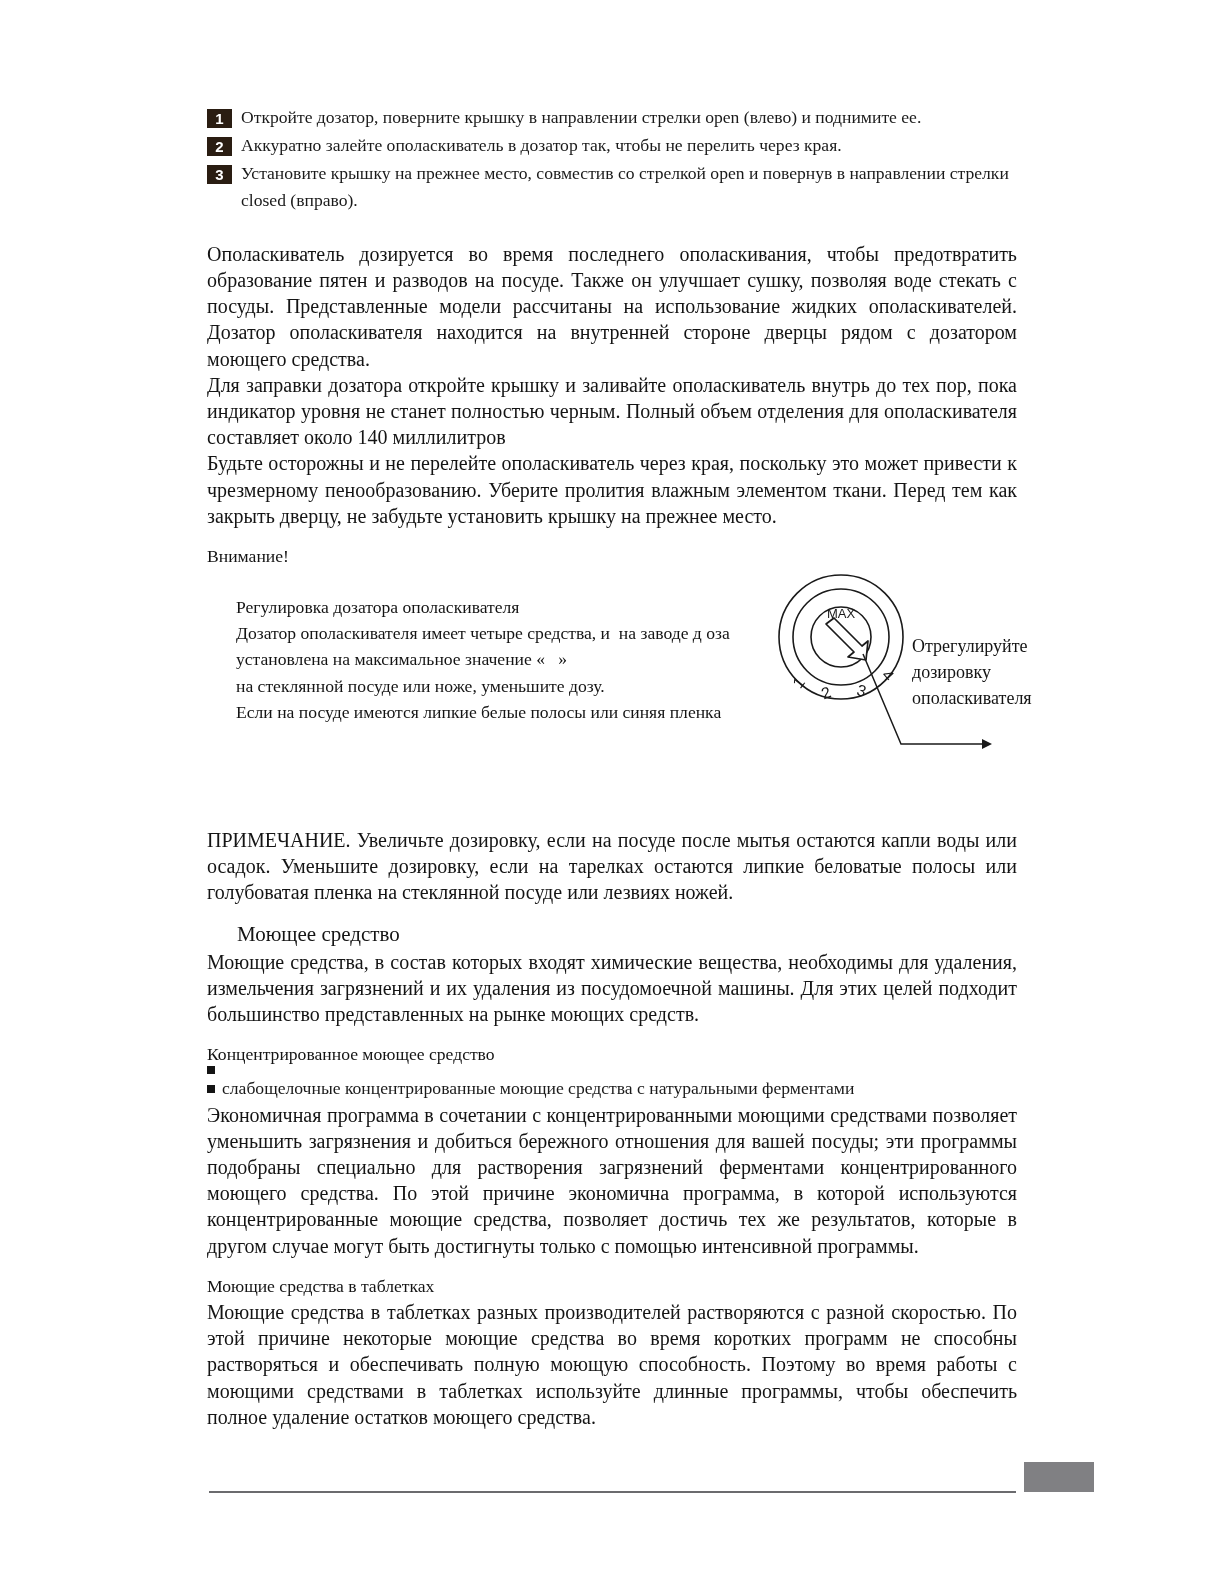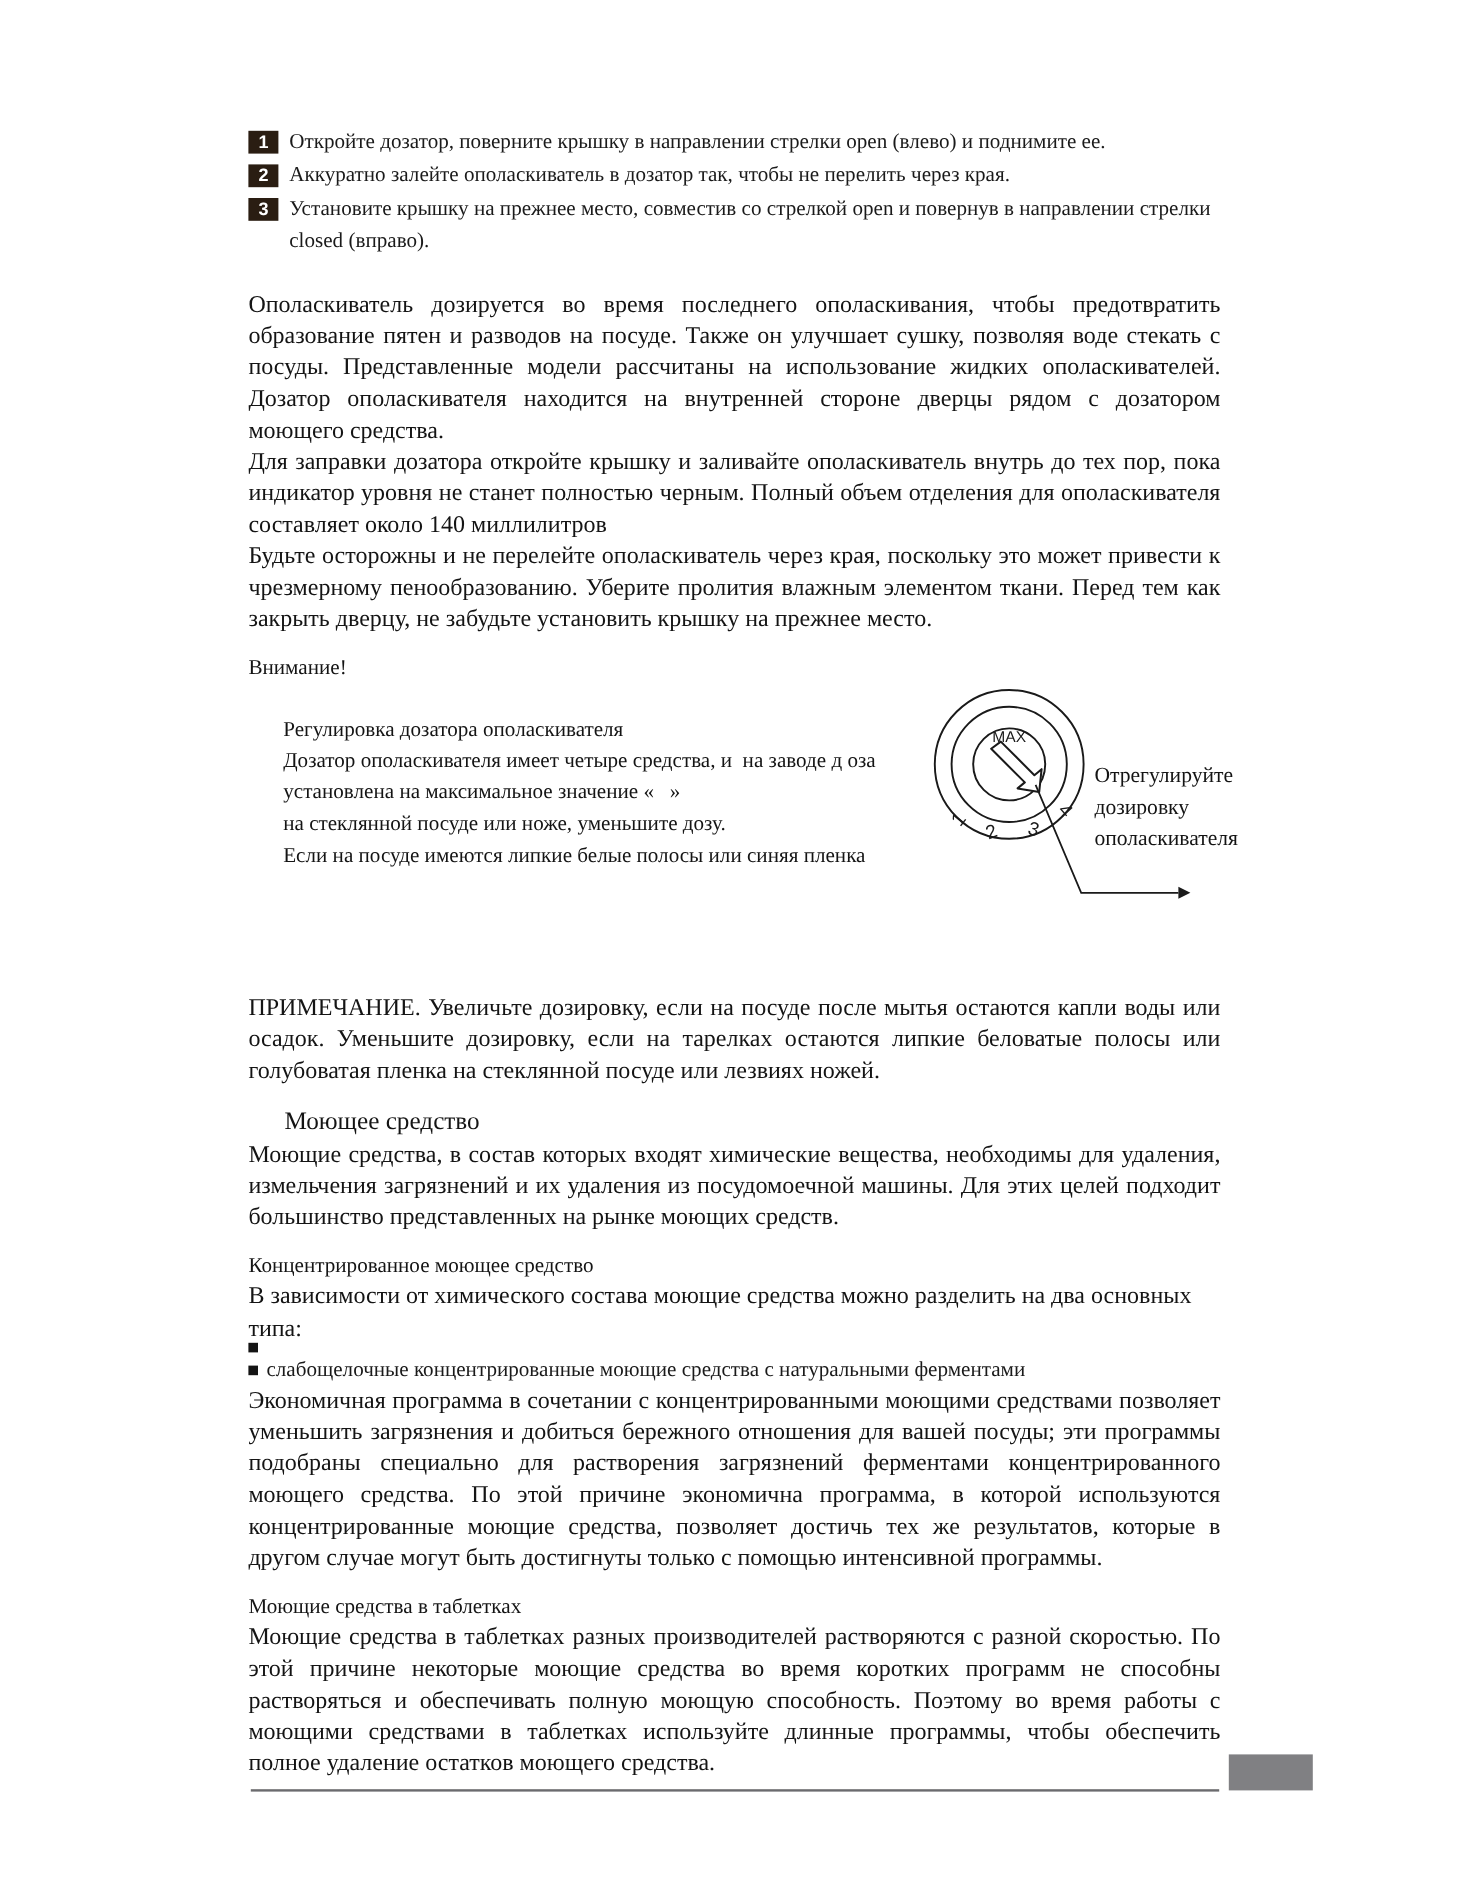--- a/index.html
+++ b/index.html
@@ -234,21 +234,20 @@
     <p class="just">ПРИМЕЧАНИЕ. Увеличьте дозировку, если на посуде после мытья остаются капли воды или осадок. Уменьшите дозировку, если на тарелках остаются липкие беловатые полосы или голубоватая пленка на стеклянной посуде или лезвиях ножей.</p>
 
     <div class="gap-sm"></div>
 
     <p class="h-section">Моющее средство</p>
     <p class="just">Моющие средства, в состав которых входят химические вещества, необходимы для удаления, измельчения загрязнений и их удаления из посудомоечной машины. Для этих целей подходит большинство представленных на рынке моющих средств.</p>
 
     <div class="gap-sm"></div>
 
     <p class="h-sub">Концентрированное моющее средство</p>
-    <p class="flat">В зависимости от химического состава моющие средства можно разделить на два основных типа:</p>
 
     <div class="bullet-line">
       <span class="bullet-mark"></span>
     </div>
     <div class="bullet-line">
       <span class="bullet-mark"></span>
       <span>слабощелочные концентрированные моющие средства с натуральными ферментами</span>
     </div>
 
     <p class="just">Экономичная программа в сочетании с концентрированными моющими средствами позволяет уменьшить загрязнения и добиться бережного отношения для вашей посуды; эти программы подобраны специально для растворения загрязнений ферментами концентрированного моющего средства. По этой причине экономична программа, в которой используются концентрированные моющие средства, позволяет достичь тех же результатов, которые в другом случае могут быть достигнуты только с помощью интенсивной программы.</p>

